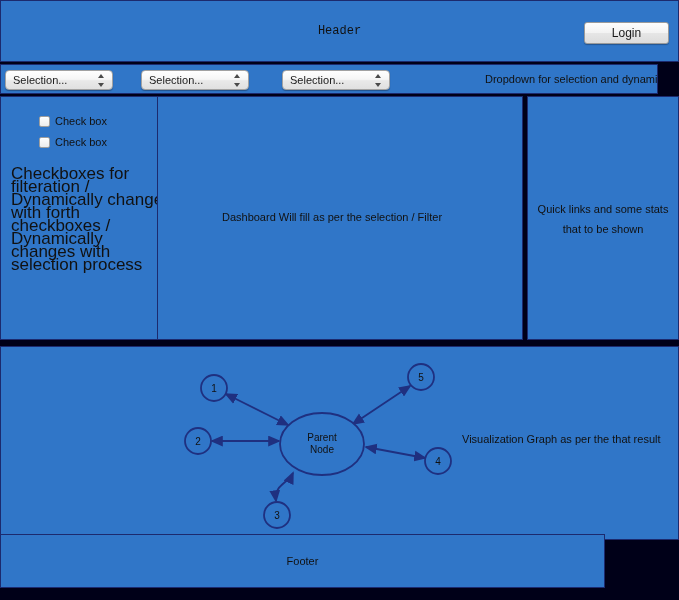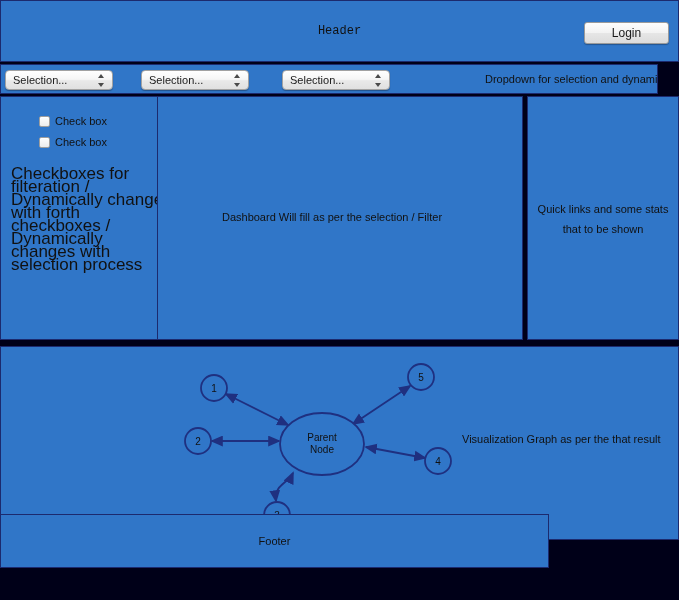--- a/index.html
+++ b/index.html
@@ -219,22 +219,22 @@
     left: 462px;
     top: 433px;
     font-size: 11px;
     color: #111111;
     white-space: nowrap;
   }
 
   
   .footer {
     left: 0;
-    top: 514px;
-    width: 549px;
+    top: 534px;
+    width: 605px;
     height: 54px;
     padding-left: 44px;
   }
   .footer-title {
     position: absolute;
     left: 0;
     right: 0;
     top: 20px;
     text-align: center;
     font-size: 11px;

